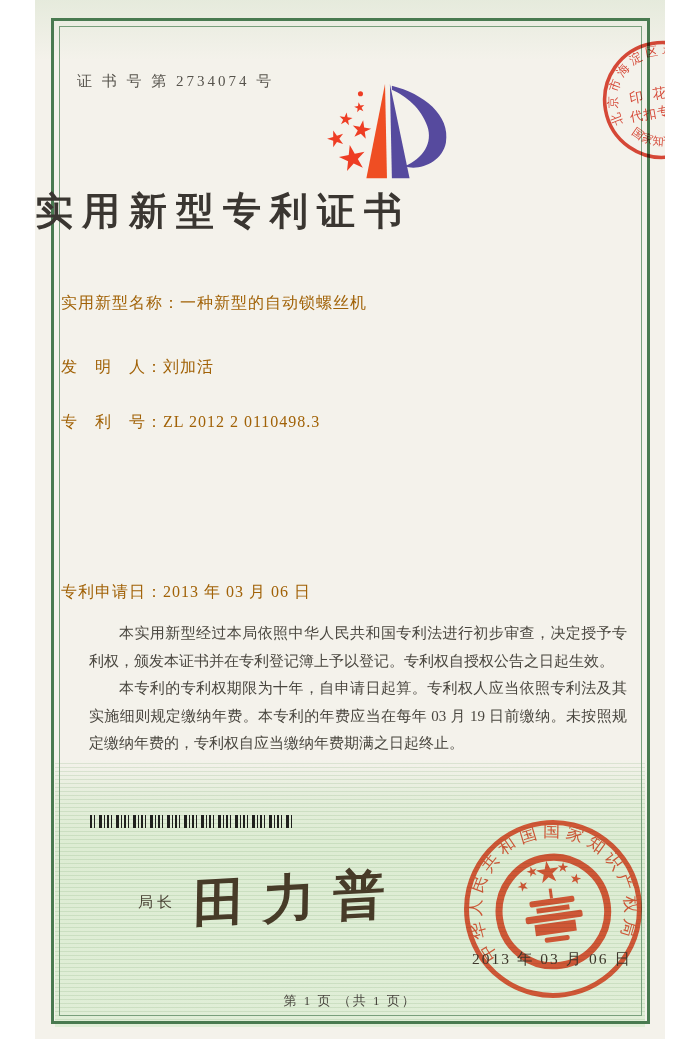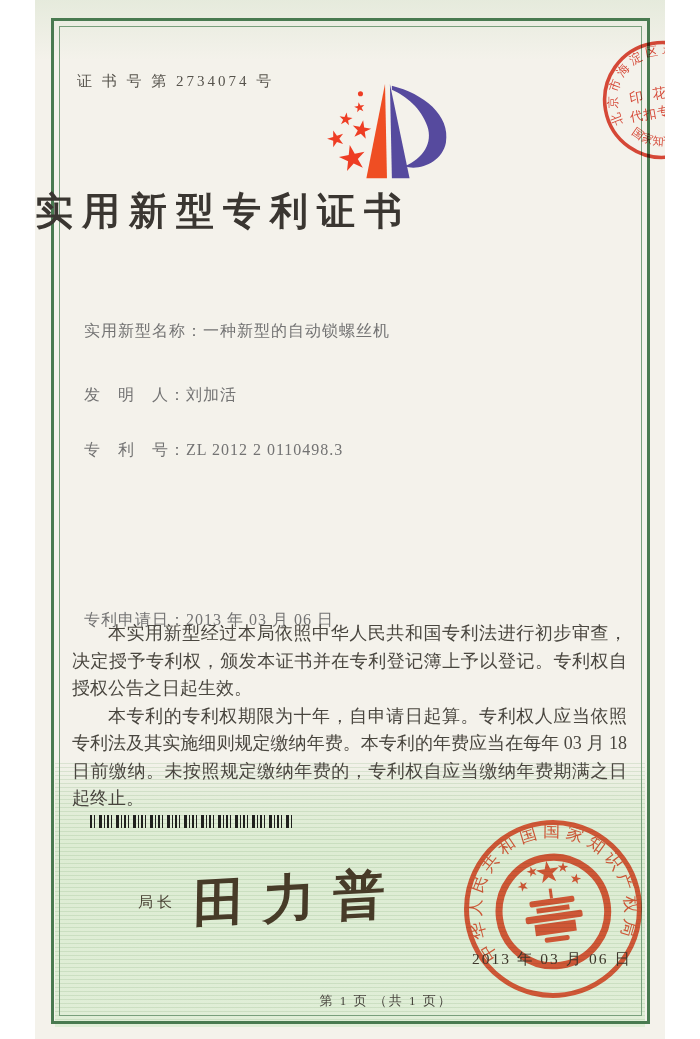--- a/index.html
+++ b/index.html
@@ -36,35 +36,34 @@
     position:absolute; left:563px; top:36px; width:128px; height:128px;
     transform:rotate(-10deg); mix-blend-mode:multiply; opacity:.92;
   }
   .logo { position:absolute; left:272px; top:78px; width:158px; height:108px; }
   .title {
     position:absolute; left:0; top:186px; width:100%;
     font-size:38px; font-weight:600;
     letter-spacing:9px; color:#3a3631;
   }
   .field {
-    position:absolute; left:49px; font-size:16px; color:#737373; letter-spacing:1px;
+    position:absolute; left:26px; font-size:16px; color:#a16207; letter-spacing:1px;
     white-space:nowrap;
-    margin-top:28px;
   }
   .f1{top:293px} .f2{top:357px} .f3{top:412px} .f4{top:468px} .f5{top:524px} .f6{top:582px}
   .redacted {
     display:inline-block; width:325px; height:24px; vertical-align:-6px; border-radius:5px;
     background:
       repeating-linear-gradient(90deg, rgba(150,148,140,0) 0 36px, rgba(150,148,140,.10) 36px 42px),
       linear-gradient(90deg, rgba(244,242,235,.88), rgba(251,249,245,.98) 35%, rgba(245,243,237,.92));
     box-shadow:0 0 9px 6px rgba(247,245,240,.9);
   }
   .body-text {
-    position:absolute; left:37px; right:38px; top:620px;
-    font-size:18px; line-height:27.5px; color:#49463f; text-align:justify;
+    position:absolute; left:54px; right:38px; top:620px;
+    font-size:15px; line-height:27.5px; color:#49463f; text-align:justify;
   }
   .body-text p { text-indent:2em; margin:0; }
   .barcode {
     position:absolute; left:55px; top:815px; width:202px; height:13px;
     background:repeating-linear-gradient(90deg,
       #20201e 0 2px, transparent 2px 4px,
       #20201e 4px 5px, transparent 5px 9px,
       #20201e 9px 12px, transparent 12px 14px,
       #20201e 14px 15px, transparent 15px 17px);
   }
@@ -81,21 +80,21 @@
   .seal {
     position:absolute; left:425px; top:816px; width:186px; height:186px;
     transform:rotate(-8deg); mix-blend-mode:multiply; opacity:.9;
   }
   .seal-date {
     position:absolute; left:437px; top:949px;
     font-size:15.5px; letter-spacing:2px; color:#3d372b; z-index:5;
   }
   .footer {
     position:absolute; left:0; top:992px; width:100%;
-    text-align:center; font-size:13px; letter-spacing:2px; color:#49463f;margin-left:36px;
+    text-align:center; font-size:13px; letter-spacing:2px; color:#49463f;
   }
   .flourish { position:absolute; left:652px; top:872px; width:46px; height:146px; opacity:.7; }
   .stamp-text { fill:#dd3c2a; font-family:"Liberation Serif","DejaVu Serif",serif; }
   .seal-red { fill:#ec4c2c; }
 </style>
 </head>
 <body>
 
 <div class="page">
 
@@ -151,21 +150,21 @@
   </div>
   <div class="field f3">
     <span>专　利　号：</span><span>ZL 2012 2 0110498.3</span>
   </div>
   <div class="field f6">
     <span>专利申请日：</span><span>2013 年 03 月 06 日</span>
   </div>
 
   <div class="body-text">
     <p>本实用新型经过本局依照中华人民共和国专利法进行初步审查，决定授予专利权，颁发本证书并在专利登记簿上予以登记。专利权自授权公告之日起生效。</p>
-    <p>本专利的专利权期限为十年，自申请日起算。专利权人应当依照专利法及其实施细则规定缴纳年费。本专利的年费应当在每年 03 月 18 日前缴纳。未按照规定缴纳年费的，专利权自应当缴纳年费期满之日起终止。</p>
+    <p>本专利的专利权期限为十年，自申请日起算。专利权人应当依照专利法及其实施细则规定缴纳年费。本专利的年费应当在每年 03 月 19 日前缴纳。未按照规定缴纳年费的，专利权自应当缴纳年费期满之日起终止。</p>
   </div>
 
   <div class="barcode"></div>
 
   <div class="signer-title">局长</div>
   <div class="signature">田力普</div>
 
   <svg class="seal" viewBox="0 0 185 185">
     <circle cx="92.5" cy="92.5" r="86" fill="none" stroke="#ec4c2c" stroke-width="5"></circle>
     <defs>

